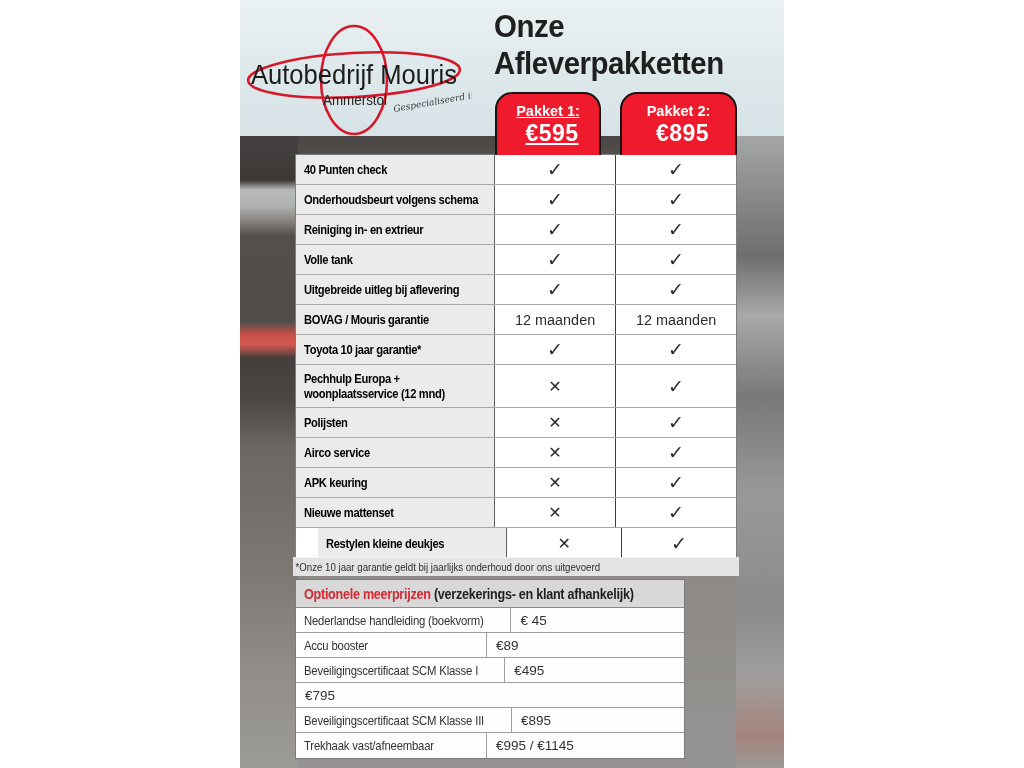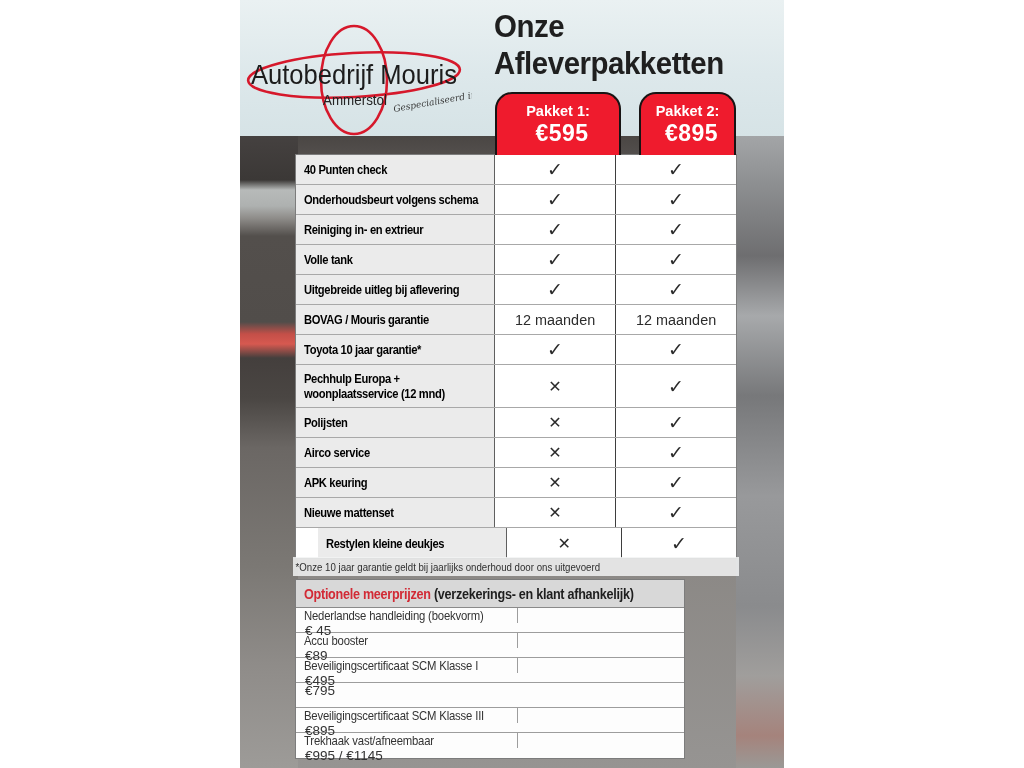--- a/index.html
+++ b/index.html
@@ -42,22 +42,22 @@
   
   #title{position:absolute;left:494px;top:8px;width:300px;color:#1f1f1f;
     font-weight:800;font-size:31px;line-height:37px;letter-spacing:-0.5px;}
   #title .tline{display:inline-block;transform:scaleX(0.95);transform-origin:0 50%;white-space:nowrap;}
   
   .badge{
     position:absolute;top:92px;height:63px;box-sizing:border-box;
     background:#ef1b2d;border:2.5px solid #181414;border-bottom:none;
     border-radius:17px 17px 0 0;color:#fff;text-align:center;z-index:3;
   }
-  #badge-1{left:495px;width:126px;}
-  #badge-2{left:639px;width:97px;}
+  #badge-1{left:495px;width:106px;text-decoration:underline;}
+  #badge-2{left:620px;width:117px;}
   .badge .b-name{display:block;margin-top:9px;font-weight:700;font-size:14.5px;}
   .badge .b-price{display:block;margin-top:1px;font-weight:700;font-size:23px;letter-spacing:0.5px;margin-left:8px;}
   
   #packages-table{
     position:absolute;left:295px;top:154px;width:442px;z-index:2;
     border:1px solid #7c7c7c;box-sizing:border-box;background:#fff;
   }
   .m-row{display:flex;height:30px;box-sizing:border-box;border-bottom:1px solid #a8a8a8;}
   .m-row.tall{height:43px;}
   .m-row:last-child{border-bottom:none;padding-left:22px;}
@@ -88,21 +88,21 @@
     border:1px solid #7c7c7c;box-sizing:border-box;background:#fff;
   }
   #options-header{
     height:28px;background:#d8d8d8;border-bottom:1px solid #8a8a8a;
     display:flex;align-items:center;padding-left:8px;box-sizing:border-box;
     font-weight:700;font-size:14px;letter-spacing:-0.3px;
   }
   #options-header .squeeze{transform:scaleX(0.9);}
   #options-header .red{color:#d22a35;}
   #options-header .blk{color:#1e1e1e;}
-  .o-row{display:flex;height:25px;box-sizing:border-box;border-bottom:1px solid #9d9d9d;background:#fdfdfd;flex-direction:column;}
+  .o-row{display:flex;height:25px;box-sizing:border-box;border-bottom:1px solid #9d9d9d;background:#fdfdfd;}
   .o-row:last-child{border-bottom:none;}
   .o-label{
     width:222px;box-sizing:border-box;border-right:1px solid #9d9d9d;
     display:flex;align-items:center;padding-left:8px;
     color:#333;font-size:13px;letter-spacing:-0.2px;
   }
   .o-label .squeeze{transform:scaleX(0.87);}
   .o-price{
     width:220px;display:flex;align-items:center;padding-left:9px;
     color:#333;font-size:13.5px;

